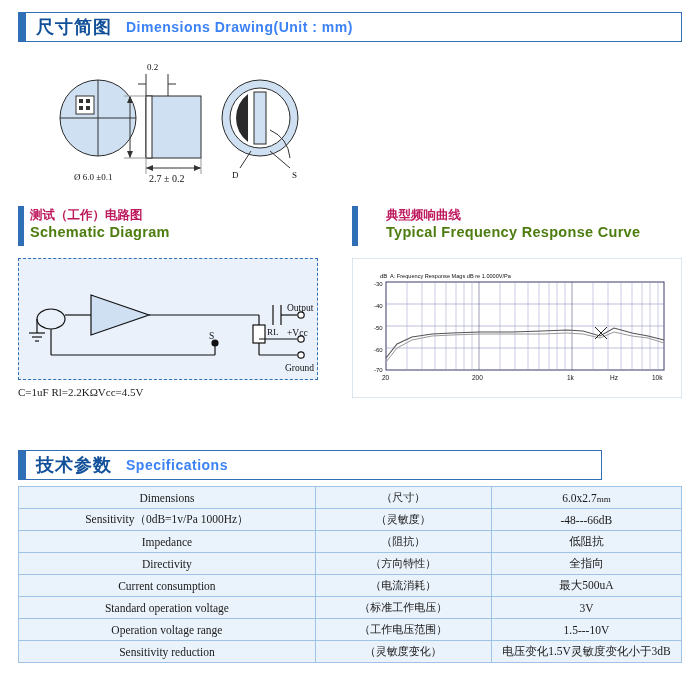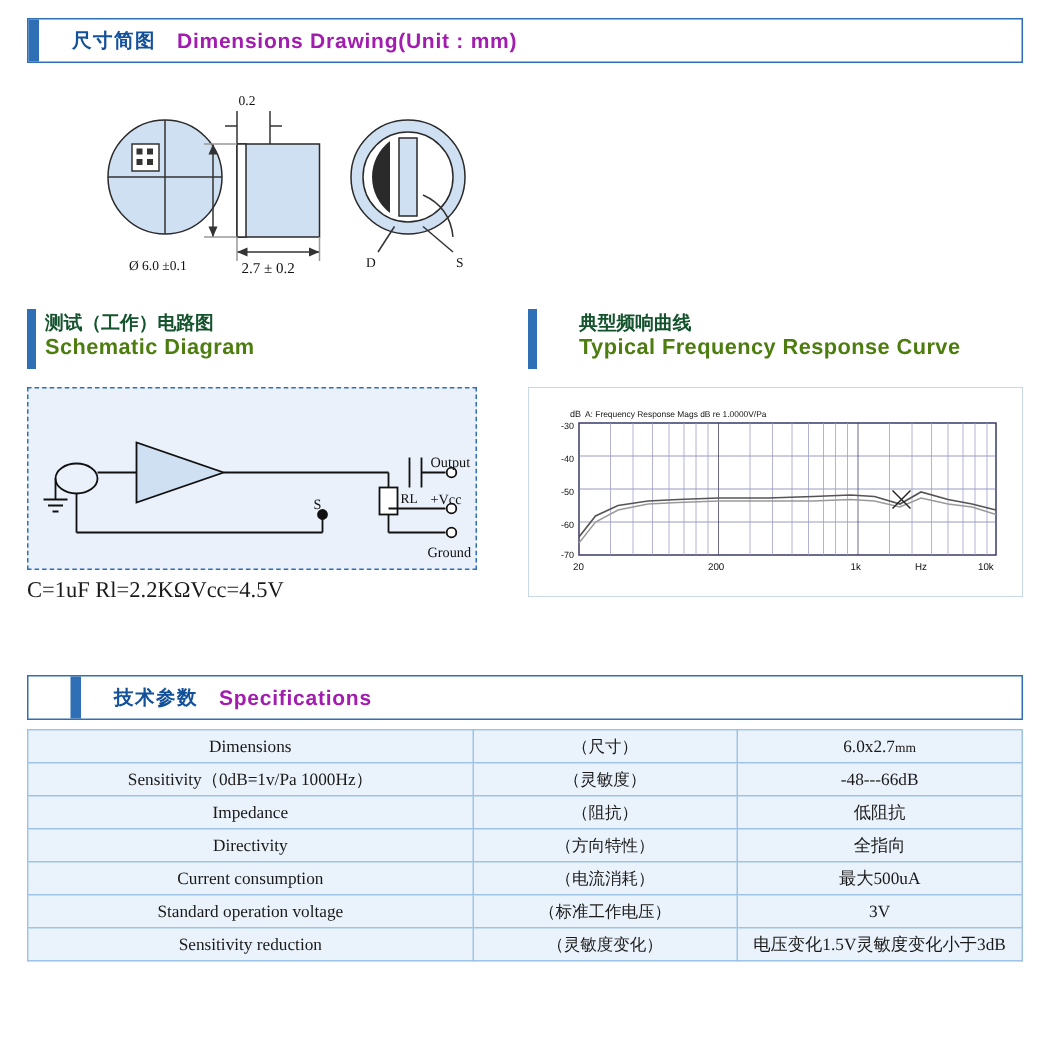--- a/index.html
+++ b/index.html
@@ -18,57 +18,57 @@
     box-sizing:border-box;
   }
   .section-header .bar{
     width:7px;height:100%;
     background:#2f6fb5;
     flex:0 0 auto;
   }
   .section-header .cn{
     font-family:"DejaVu Sans", sans-serif;
     font-weight:bold;
-    font-size:13px;
+    font-size:18px;
     color:#12509a;
-    margin-left:22px;
+    margin-left:10px;
     letter-spacing:1px;
   }
   .section-header .en{
     font-family:"Liberation Sans", sans-serif;
     font-weight:bold;
     font-size:14px;
-    color:#a21caf;
+    color:#3b82f6;
     margin-left:14px;
     letter-spacing:0.5px;
   }
   
   #dim-header{position:absolute;left:18px;top:12px;width:664px;}
   
-  #dim-drawing{position:absolute;left:30px;top:56px;width:664px;height:130px;}
+  #dim-drawing{position:absolute;left:18px;top:56px;width:664px;height:130px;}
   
   #schem-header{position:absolute;left:18px;top:206px;width:320px;height:44px;
      border:none;display:block;}
   #freq-header{position:absolute;left:352px;top:206px;width:330px;height:44px;
      border:none;display:block;padding-left:34px;}
   .dual-head{position:relative;padding-left:12px;}
   .dual-head .vbar{position:absolute;left:0;top:0;width:6px;height:40px;background:#2f6fb5;}
-  .dual-head .cn2{font-family:"DejaVu Sans", sans-serif;font-weight:bold;font-size:12.5px;color:#14532d;line-height:17px;}
+  .dual-head .cn2{font-family:"DejaVu Sans", sans-serif;font-weight:bold;font-size:12.5px;color:#be185d;line-height:17px;}
   .dual-head .en2{font-family:"Liberation Sans", sans-serif;font-weight:bold;font-size:14.5px;color:#4d7c0f;line-height:19px;letter-spacing:0.3px;}
 
   
   #schem-box{position:absolute;left:18px;top:258px;width:300px;height:122px;
     border:1px dashed #2f6fb5;background:#eaf1fb;box-sizing:border-box;}
-  #schem-note{position:absolute;left:18px;top:386px;font-family:"Liberation Serif",serif;font-size:15px;}
+  #schem-note{position:absolute;left:18px;top:386px;font-family:"Liberation Serif",serif;font-size:11px;}
 
   
   #freq-box{position:absolute;left:352px;top:258px;width:330px;height:140px;}
 
   
-  #spec-header{position:absolute;left:18px;top:450px;width:664px;padding-left:28px;}
+  #spec-header{position:absolute;left:18px;top:450px;width:584px;}
   
   #spec-table{position:absolute;left:18px;top:486px;width:664px;border-collapse:collapse;}
   #spec-table td{
     border:1px solid #9ec3e6;
     height:21px;
     font-size:11.5px;
     text-align:center;
     background:#eaf2fb;
     font-family:"Liberation Serif", serif;
     padding:0 2px;
@@ -292,18 +292,23 @@
       <td class="c1">Current consumption</td>
       <td class="c2">（电流消耗）</td>
       <td class="c3">最大500uA</td>
     </tr>
     <tr>
       <td class="c1">Standard operation voltage</td>
       <td class="c2">（标准工作电压）</td>
       <td class="c3">3V</td>
     </tr>
     <tr>
+      <td class="c1">Operation voltage range</td>
+      <td class="c2">（工作电压范围）</td>
+      <td class="c3">1.5---10V</td>
+    </tr>
+    <tr>
       <td class="c1">Sensitivity reduction</td>
       <td class="c2">（灵敏度变化）</td>
       <td class="c3">电压变化1.5V灵敏度变化小于3dB</td>
     </tr>
   </tbody>
 </table>
 
 </body></html>

